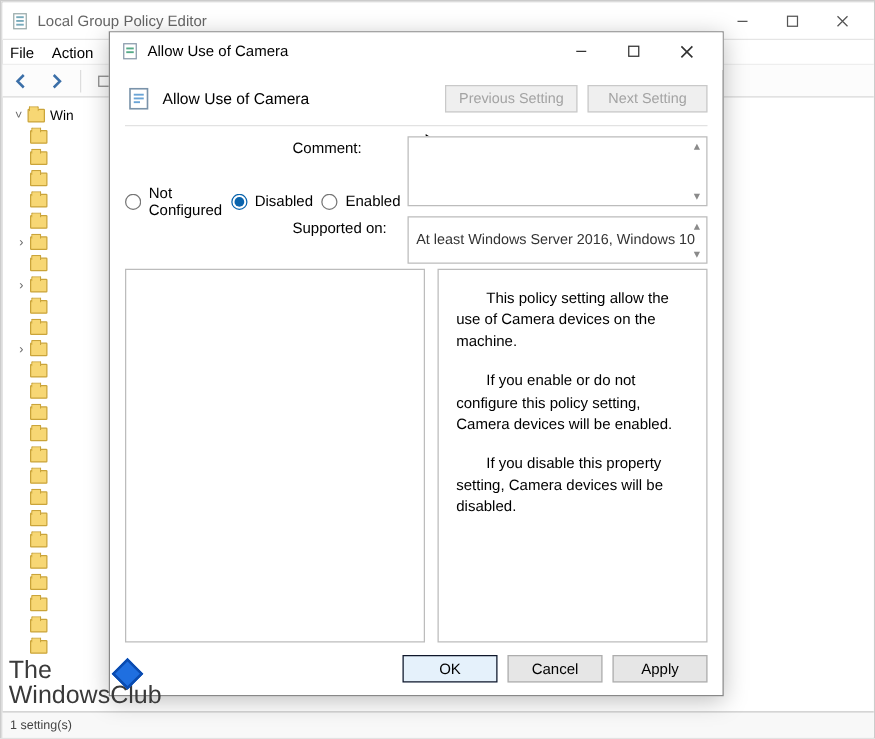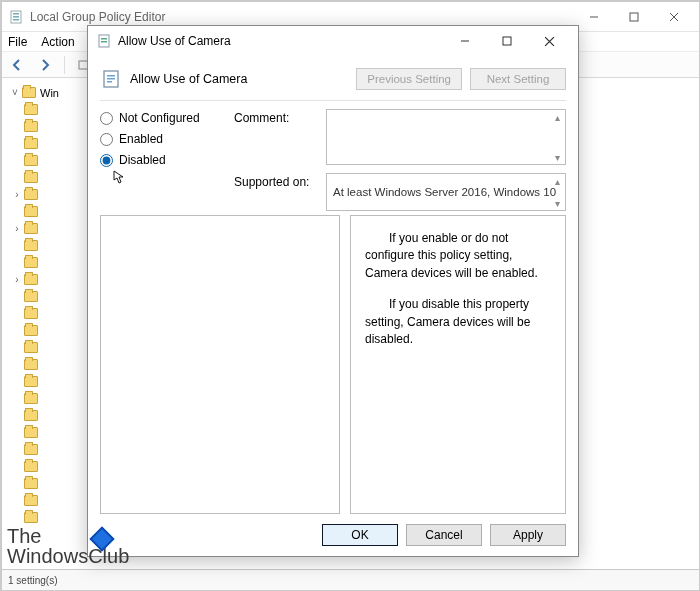--- a/index.html
+++ b/index.html
@@ -50,21 +50,21 @@
   .hdr-icon { width:22px; height:22px; margin-right:8px; display:flex; align-items:center; justify-content:center;}
   .hdr-title { font-size:12.5px; }
   .nav-btns { display:flex; gap:8px;}
   .gbtn {
     min-width:96px; height:22px; border:1px solid #c9c9c9; background:#efefef; color:#a3a3a3;
     font-size:11.5px; display:flex; align-items:center; justify-content:center; padding:0 10px;
   }
   .hr { height:1px; background:#e2e2e2; margin:4px 0 8px 0;}
 
   .cfg-row { display:flex; gap:10px; }
-  .radios { width:124px; display:flex; flex-direction:column; gap:7px; padding-top:2px;}
+  .radios { width:124px; display:flex; flex-direction:row; gap:7px; padding-top:2px;}
   .radio { display:flex; align-items:center; gap:6px; font-size:12px;}
   .radio input { accent-color:#0a64ad; margin:0;}
 
   .cfg-right { flex:1; display:flex; flex-direction:column; gap:8px;}
   .lbl-row { display:flex; align-items:flex-start; gap:8px;}
   .lbl { width:84px; font-size:12px; padding-top:2px;}
   .sunken {
     flex:1; border:1px solid #bcbcbc; background:#fff; position:relative;
   }
   .comment-box { height:56px;}
@@ -291,26 +291,26 @@
       </div>
       <div class="hr"></div>
 
       <div class="cfg-row">
         <div class="radios">
           <label class="radio">
             <input type="radio" name="st" style="">
             <span>Not Configured</span>
           </label>
           <label class="radio">
+            <input type="radio" name="st" checked="" style="">
+            <span>Disabled</span>
+          </label>
+          <label class="radio">
             <input type="radio" name="st" style="">
             <span>Enabled</span>
-          </label>
-          <label class="radio">
-            <input type="radio" name="st" checked="" style="">
-            <span>Disabled</span>
           </label>
           <span style="margin:-4px 0 0 12px; width:14px; height:14px;">
             <svg width="14" height="14" viewBox="0 0 14 14">
                 <path d="M2 1 L2 10 L5 8 L7 13 L9 12 L7 7 L11 7 Z" fill="#fff" stroke="#000" stroke-width="0.9"></path>
               </svg>
           </span>
         </div>
 
         <div class="cfg-right">
           <div class="lbl-row">
@@ -332,20 +332,21 @@
               </div>
             </div>
           </div>
         </div>
       </div>
 
 
       <div class="panels">
         <div class="panel options"></div>
         <div class="panel help">
+          <p>This policy setting allow the use of Camera devices on the machine.</p>
           <p>If you enable or do not configure this policy setting, Camera devices will be enabled.</p>
           <p>If you disable this property setting, Camera devices will be disabled.</p>
         </div>
       </div>
 
       <div class="dlg-footer">
         <div class="btn primary">OK</div>
         <div class="btn">Cancel</div>
         <div class="btn">Apply</div>
       </div>

